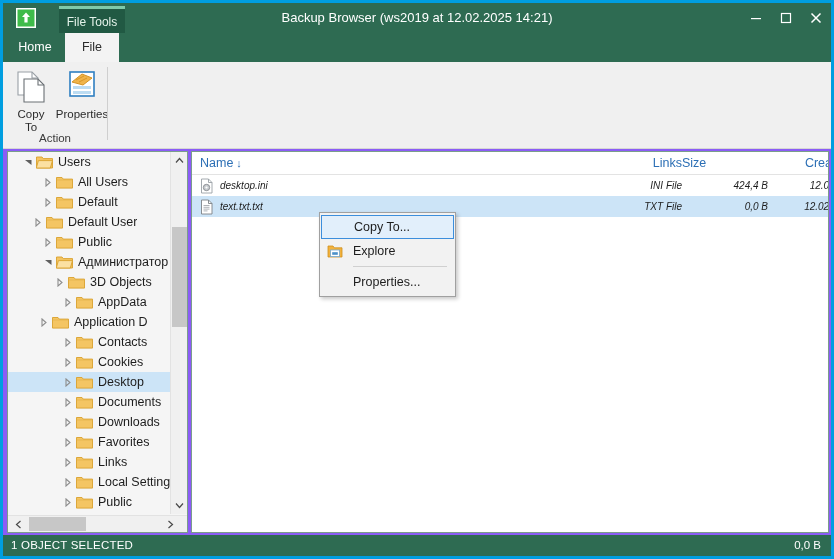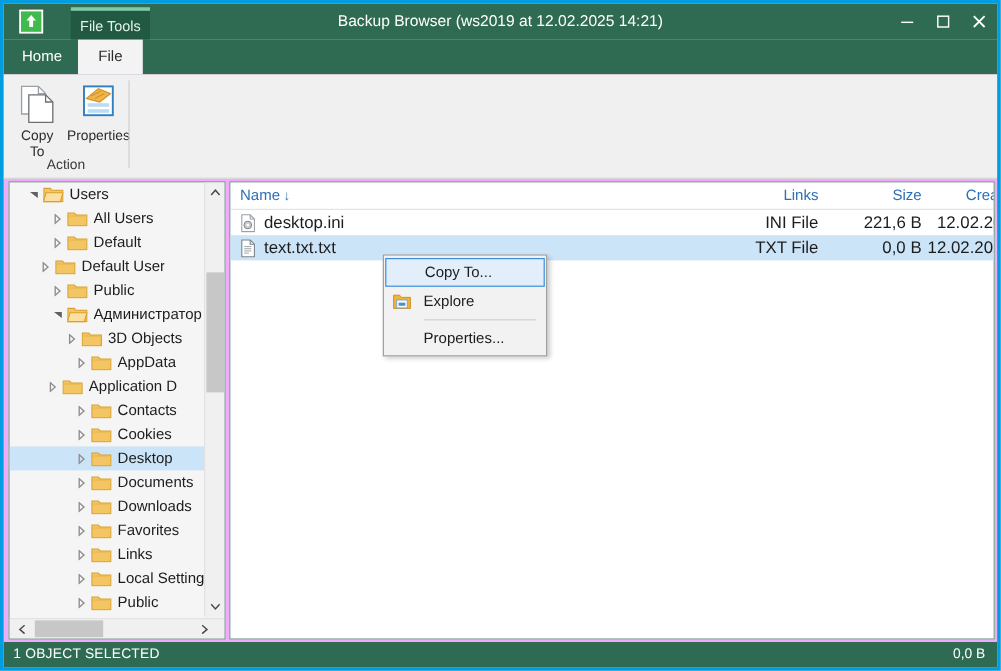--- a/index.html
+++ b/index.html
@@ -17,21 +17,21 @@
     position: absolute;
     left: 0; top: 0;
     width: 834px; height: 559px;
     background: #009ee0;
     box-sizing: border-box;
     padding: 3px;
   }
   .win-inner {
     position: relative;
     width: 828px; height: 553px;
-    background: #f0abfc;
+    background: #8b5cf6;
     overflow: hidden;
   }
 
   
   .titlebar {
     position: absolute; left: 0; top: 0;
     width: 828px; height: 30px;
     background: #2e6b52;
   }
   .app-icon {
@@ -220,29 +220,30 @@
     height: 22px;
     border-bottom: 1px solid #e3e3e3;
     color: #2c6fb5;
     font-size: 12.5px;
   }
   .hcell {
     position: absolute; top: 0; height: 22px; line-height: 22px;
   }
   .hc-name { left: 8px; }
   .hc-type { left: 380px; width: 110px; text-align: right; }
-  .hc-size { left: 490px; width: 86px; text-align: right; }
+  .hc-size { left: 490px; width: 86px; }
   .hc-created { left: 560px; width: 130px; text-align: right; }
   .sort-arrow { font-size: 11px; margin-left: 3px; }
 
   .row {
     position: relative;
     height: 21px;
-    font-size: 14px;
+    font-size: 10px;
     color: #1d1d1d;
+    font-style: italic;
   }
   .row.selected { background: #cce4f7; }
   .cell { position: absolute; top: 0; height: 21px; line-height: 21px; }
   .c-icon { left: 7px; top: 3px; width: 16px; height: 16px; }
   .c-name { left: 28px; }
   .c-type { left: 380px; width: 110px; text-align: right; }
   .c-size { left: 490px; width: 86px; text-align: right; }
   .c-created { left: 560px; width: 130px; text-align: right; }
 
   
@@ -639,21 +640,21 @@
       <div id="rows-host">
           <div class="row">
             <span class="cell c-icon"><svg width="16" height="16" viewBox="0 0 16 16">
                 <path d="M2.5 1 h7 l3.5 3.5 v10.5 h-10.5 z" fill="#ffffff" stroke="#9aa0a6" stroke-width="0.9"></path>
                 <path d="M9.5 1 v3.5 h3.5" fill="none" stroke="#9aa0a6" stroke-width="0.9"></path>
                 <circle cx="7.5" cy="9.5" r="3.2" fill="#c8ccd0" stroke="#7d8287" stroke-width="0.8"></circle>
                 <circle cx="7.5" cy="9.5" r="1.1" fill="#ffffff"></circle>
               </svg></span>
             <span class="cell c-name">desktop.ini</span>
             <span class="cell c-type">INI  File</span>
-            <span class="cell c-size">221,6 B</span>
+            <span class="cell c-size">424,4 B</span>
             <span class="cell c-created">12.02.2025 7:48</span>
           </div>
           <div class="row selected">
             <span class="cell c-icon"><svg width="16" height="16" viewBox="0 0 16 16">
                 <path d="M2.5 1 h7 l3.5 3.5 v10.5 h-10.5 z" fill="#ffffff" stroke="#7d8287" stroke-width="0.9"></path>
                 <path d="M9.5 1 v3.5 h3.5" fill="none" stroke="#7d8287" stroke-width="0.9"></path>
                 <path d="M4.5 6.5 h6 M4.5 8.3 h6 M4.5 10.1 h6 M4.5 11.9 h4" stroke="#9aa0a6" stroke-width="0.8"></path>
               </svg></span>
             <span class="cell c-name">text.txt.txt</span>
             <span class="cell c-type">TXT  File</span>

